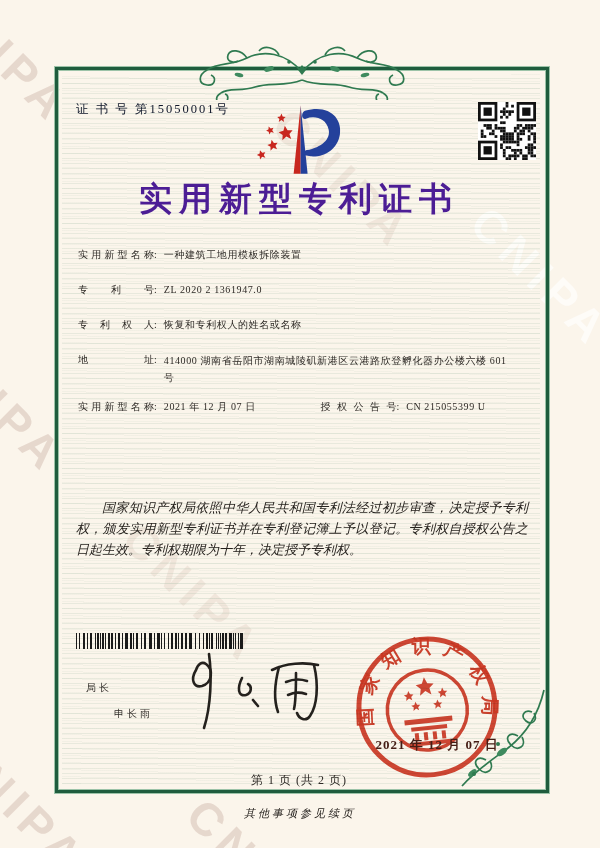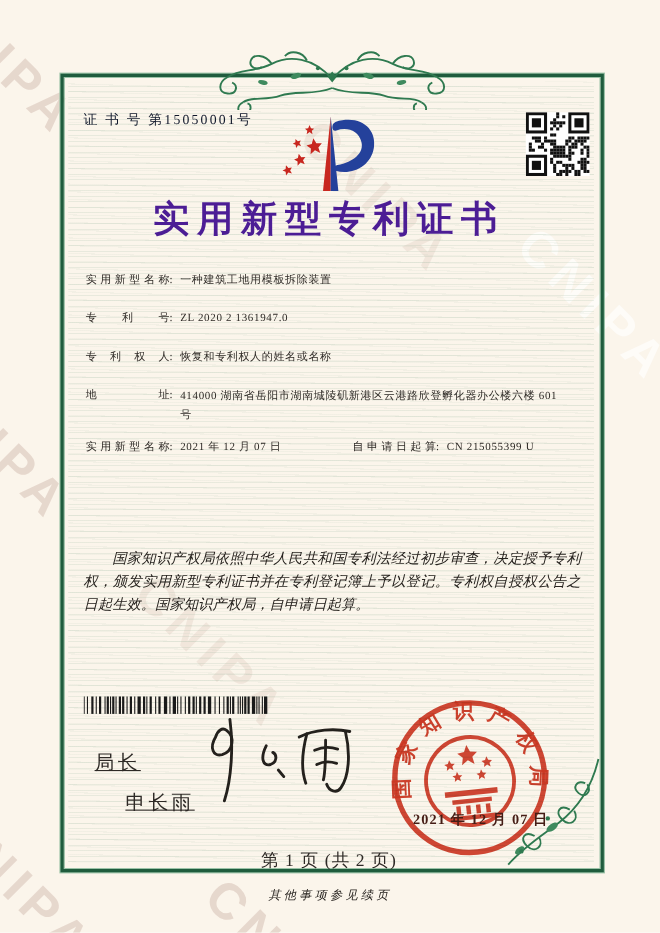--- a/index.html
+++ b/index.html
@@ -45,29 +45,29 @@
   .fvalue.wrap{white-space:normal;width:356px;line-height:17px;}
   .frow.grant .field2{margin-left:62px;}
 
   
   .paras{position:absolute;left:76px;top:497px;width:452px;z-index:4;
          font-size:13px;font-style:italic;line-height:1.62;text-align:justify;color:#26221e;}
   .paras p{margin:0;text-indent:2em;}
 
   .barcode{position:absolute;left:76px;top:633px;z-index:4;}
 
-  .signoff{position:absolute;left:86px;top:681px;z-index:4;font-size:18px;letter-spacing:3px;text-decoration:underline;}
+  .signoff{position:absolute;left:86px;top:681px;z-index:4;font-size:10px;letter-spacing:3px;}
   .signoff .name{margin-top:12px;margin-left:28px;}
   .signature{position:absolute;left:168px;top:648px;z-index:4;}
 
   .seal{position:absolute;left:352px;top:632px;z-index:5;transform:rotate(-6deg);mix-blend-mode:multiply;}
   .seal-date{position:absolute;left:362px;top:736px;width:150px;text-align:center;z-index:6;
              font-size:13px;font-weight:bold;color:#451d15;letter-spacing:1px;}
 
-  .page-info{position:absolute;left:55px;top:772px;width:488px;text-align:center;font-size:16px;letter-spacing:1px;z-index:4;}
+  .page-info{position:absolute;left:55px;top:772px;width:488px;text-align:center;font-size:12px;letter-spacing:1px;z-index:4;}
   .note{position:absolute;left:0;top:806px;width:600px;text-align:center;font-size:11px;
         font-style:italic;letter-spacing:3px;z-index:4;color:#26221e;}
 </style>
 </head>
 <body>
 
 <div id="page">
 
   <div class="wm" style="left:-42px;top:-28px;">CNIPA</div>
   <div class="wm faint" style="left:300px;top:98px;">CNIPA</div>
@@ -274,27 +274,27 @@
       <span class="flabel">专利权人</span><span class="colon">:</span><span class="fvalue">恢复和专利权人的姓名或名称</span>
     </div>
     <div class="frow" style="margin-bottom:13px;">
       <span class="flabel">地址</span><span class="colon">:</span><span class="fvalue wrap">414000  湖南省岳阳市湖南城陵矶新港区云港路欣登孵化器办公楼六楼 601 号</span>
     </div>
     <div class="frow grant">
       <span>
         <span class="flabel">实用新型名称</span><span class="colon">:</span><span class="fvalue">2021 年 12 月 07 日</span>
       </span>
       <span class="field2">
-        <span class="flabel">自申请日起算</span><span class="colon">:</span><span class="fvalue">CN 215055399 U</span>
+        <span class="flabel">授权公告号</span><span class="colon">:</span><span class="fvalue">CN 215055399 U</span>
       </span>
     </div>
   </div>
 
   <div class="paras">
-    <p>国家知识产权局依照中华人民共和国专利法经过初步审查，决定授予专利权，颁发实用新型专利证书并在专利登记簿上予以登记。专利权自授权公告之日起生效。国家知识产权局，自申请日起算。</p>
+    <p>国家知识产权局依照中华人民共和国专利法经过初步审查，决定授予专利权，颁发实用新型专利证书并在专利登记簿上予以登记。专利权自授权公告之日起生效。专利权期限为十年，决定授予专利权。</p>
   </div>
 
   <svg id="barcode" class="barcode" width="170" height="16" viewBox="0 0 170 16">
       <rect x="0" y="0" width="1" height="16" fill="#1a1a1a"></rect>
       <rect x="3" y="0" width="1" height="16" fill="#1a1a1a"></rect>
       <rect x="7" y="0" width="2" height="16" fill="#1a1a1a"></rect>
       <rect x="11" y="0" width="1" height="16" fill="#1a1a1a"></rect>
       <rect x="14" y="0" width="2" height="16" fill="#1a1a1a"></rect>
       <rect x="19" y="0" width="1" height="16" fill="#1a1a1a"></rect>
       <rect x="21" y="0" width="2" height="16" fill="#1a1a1a"></rect>

